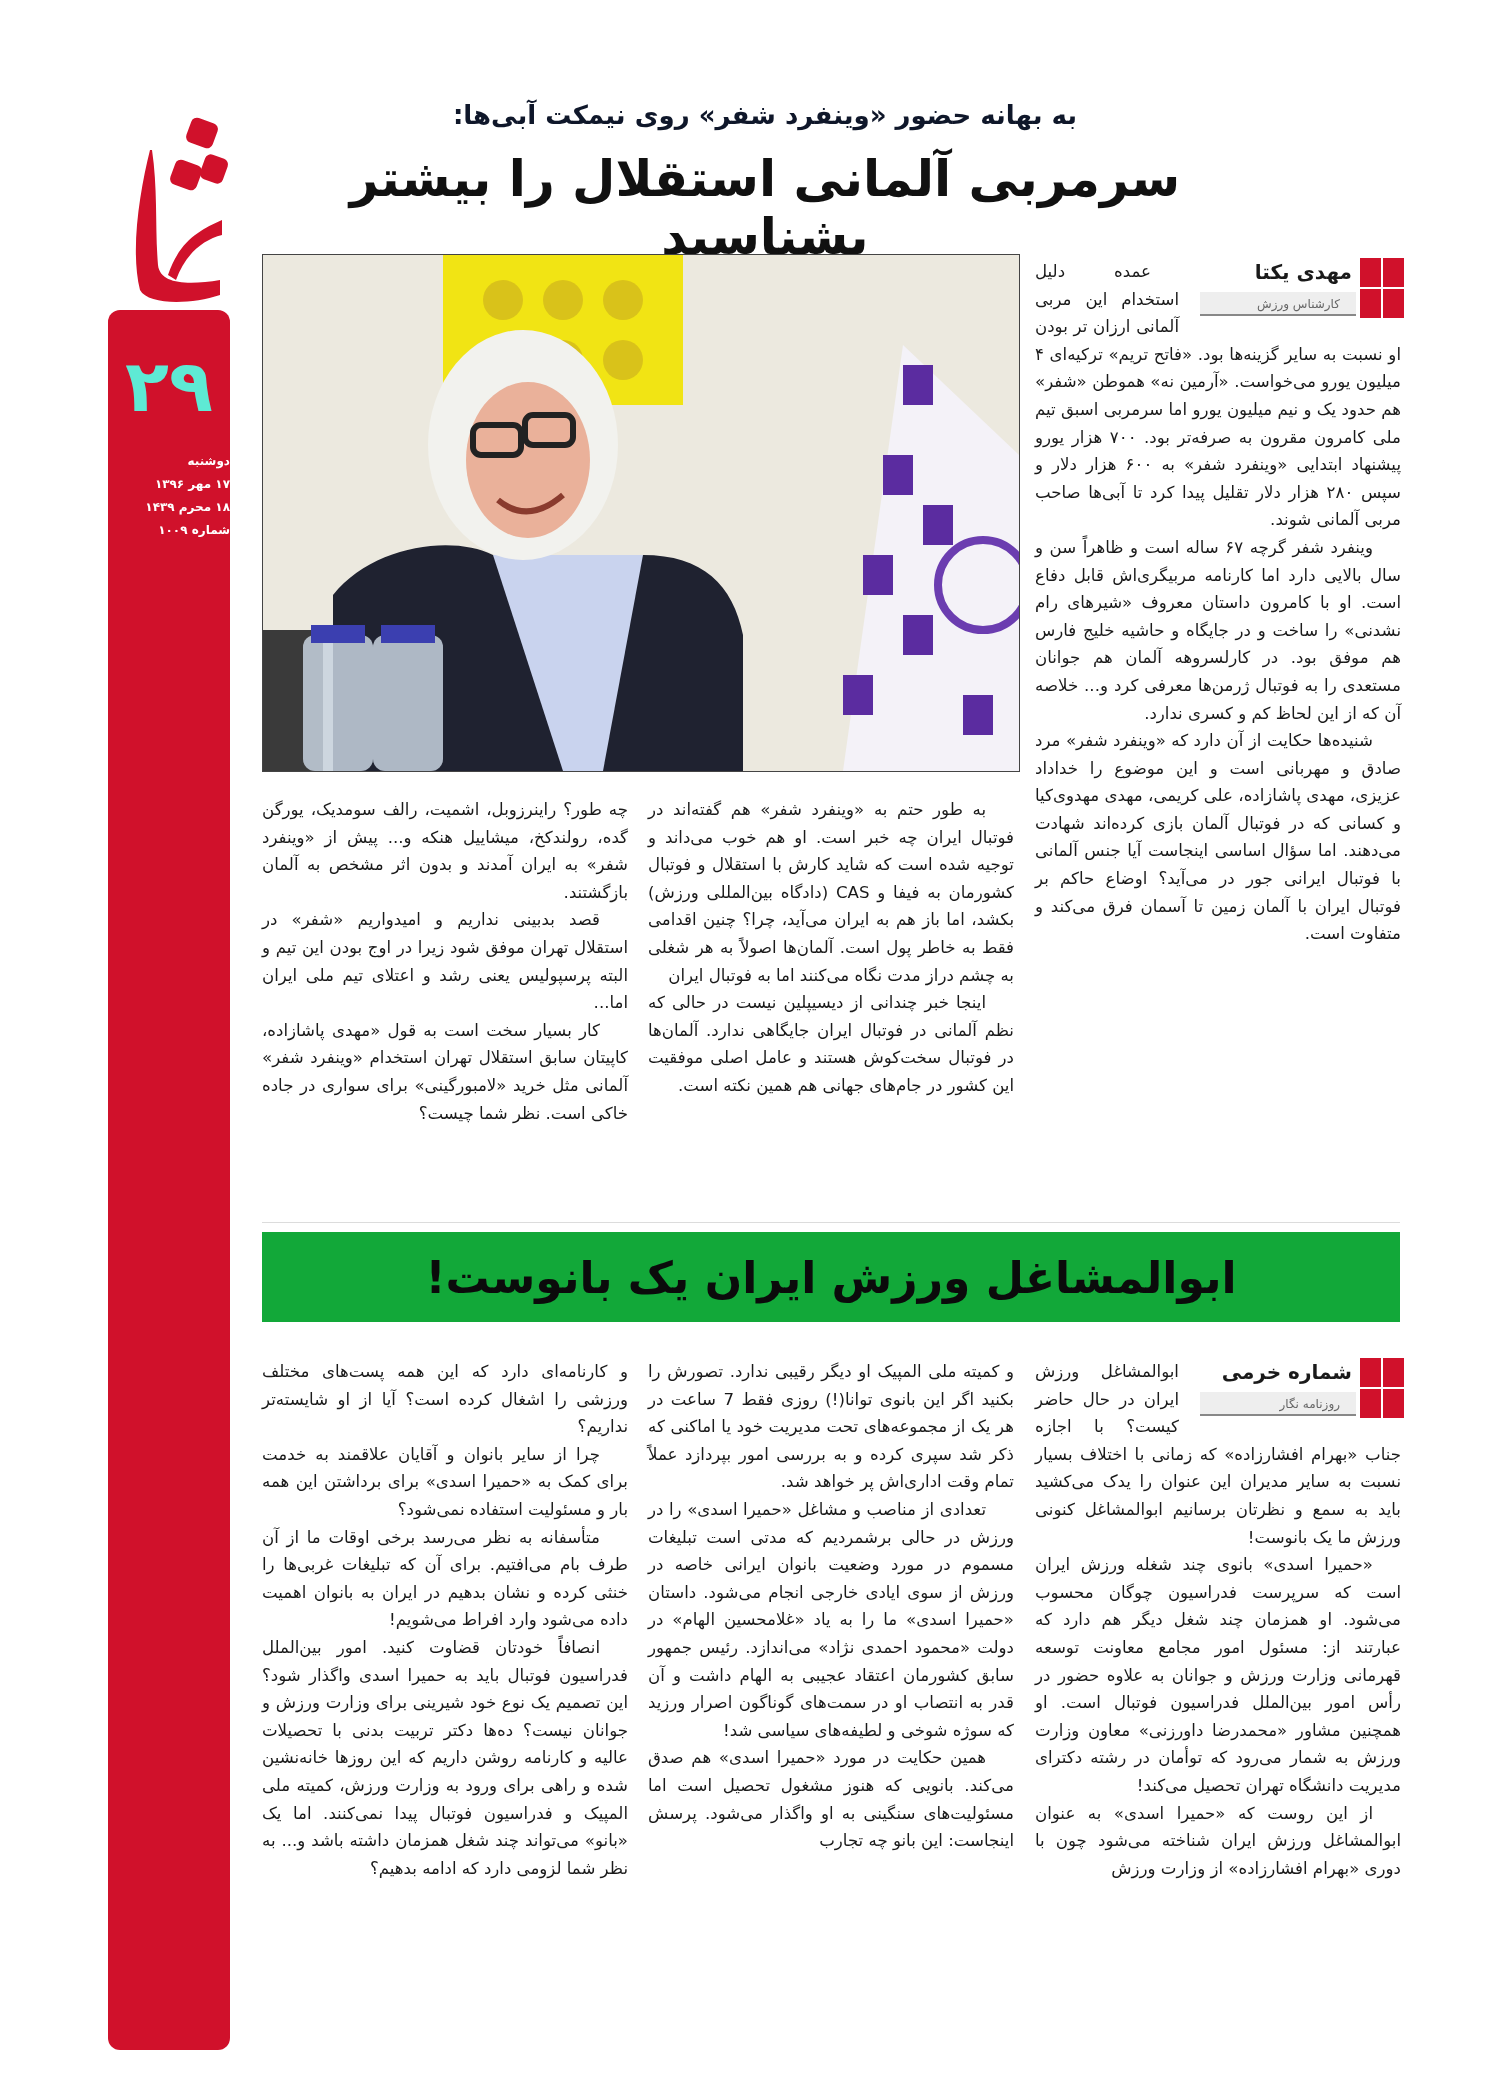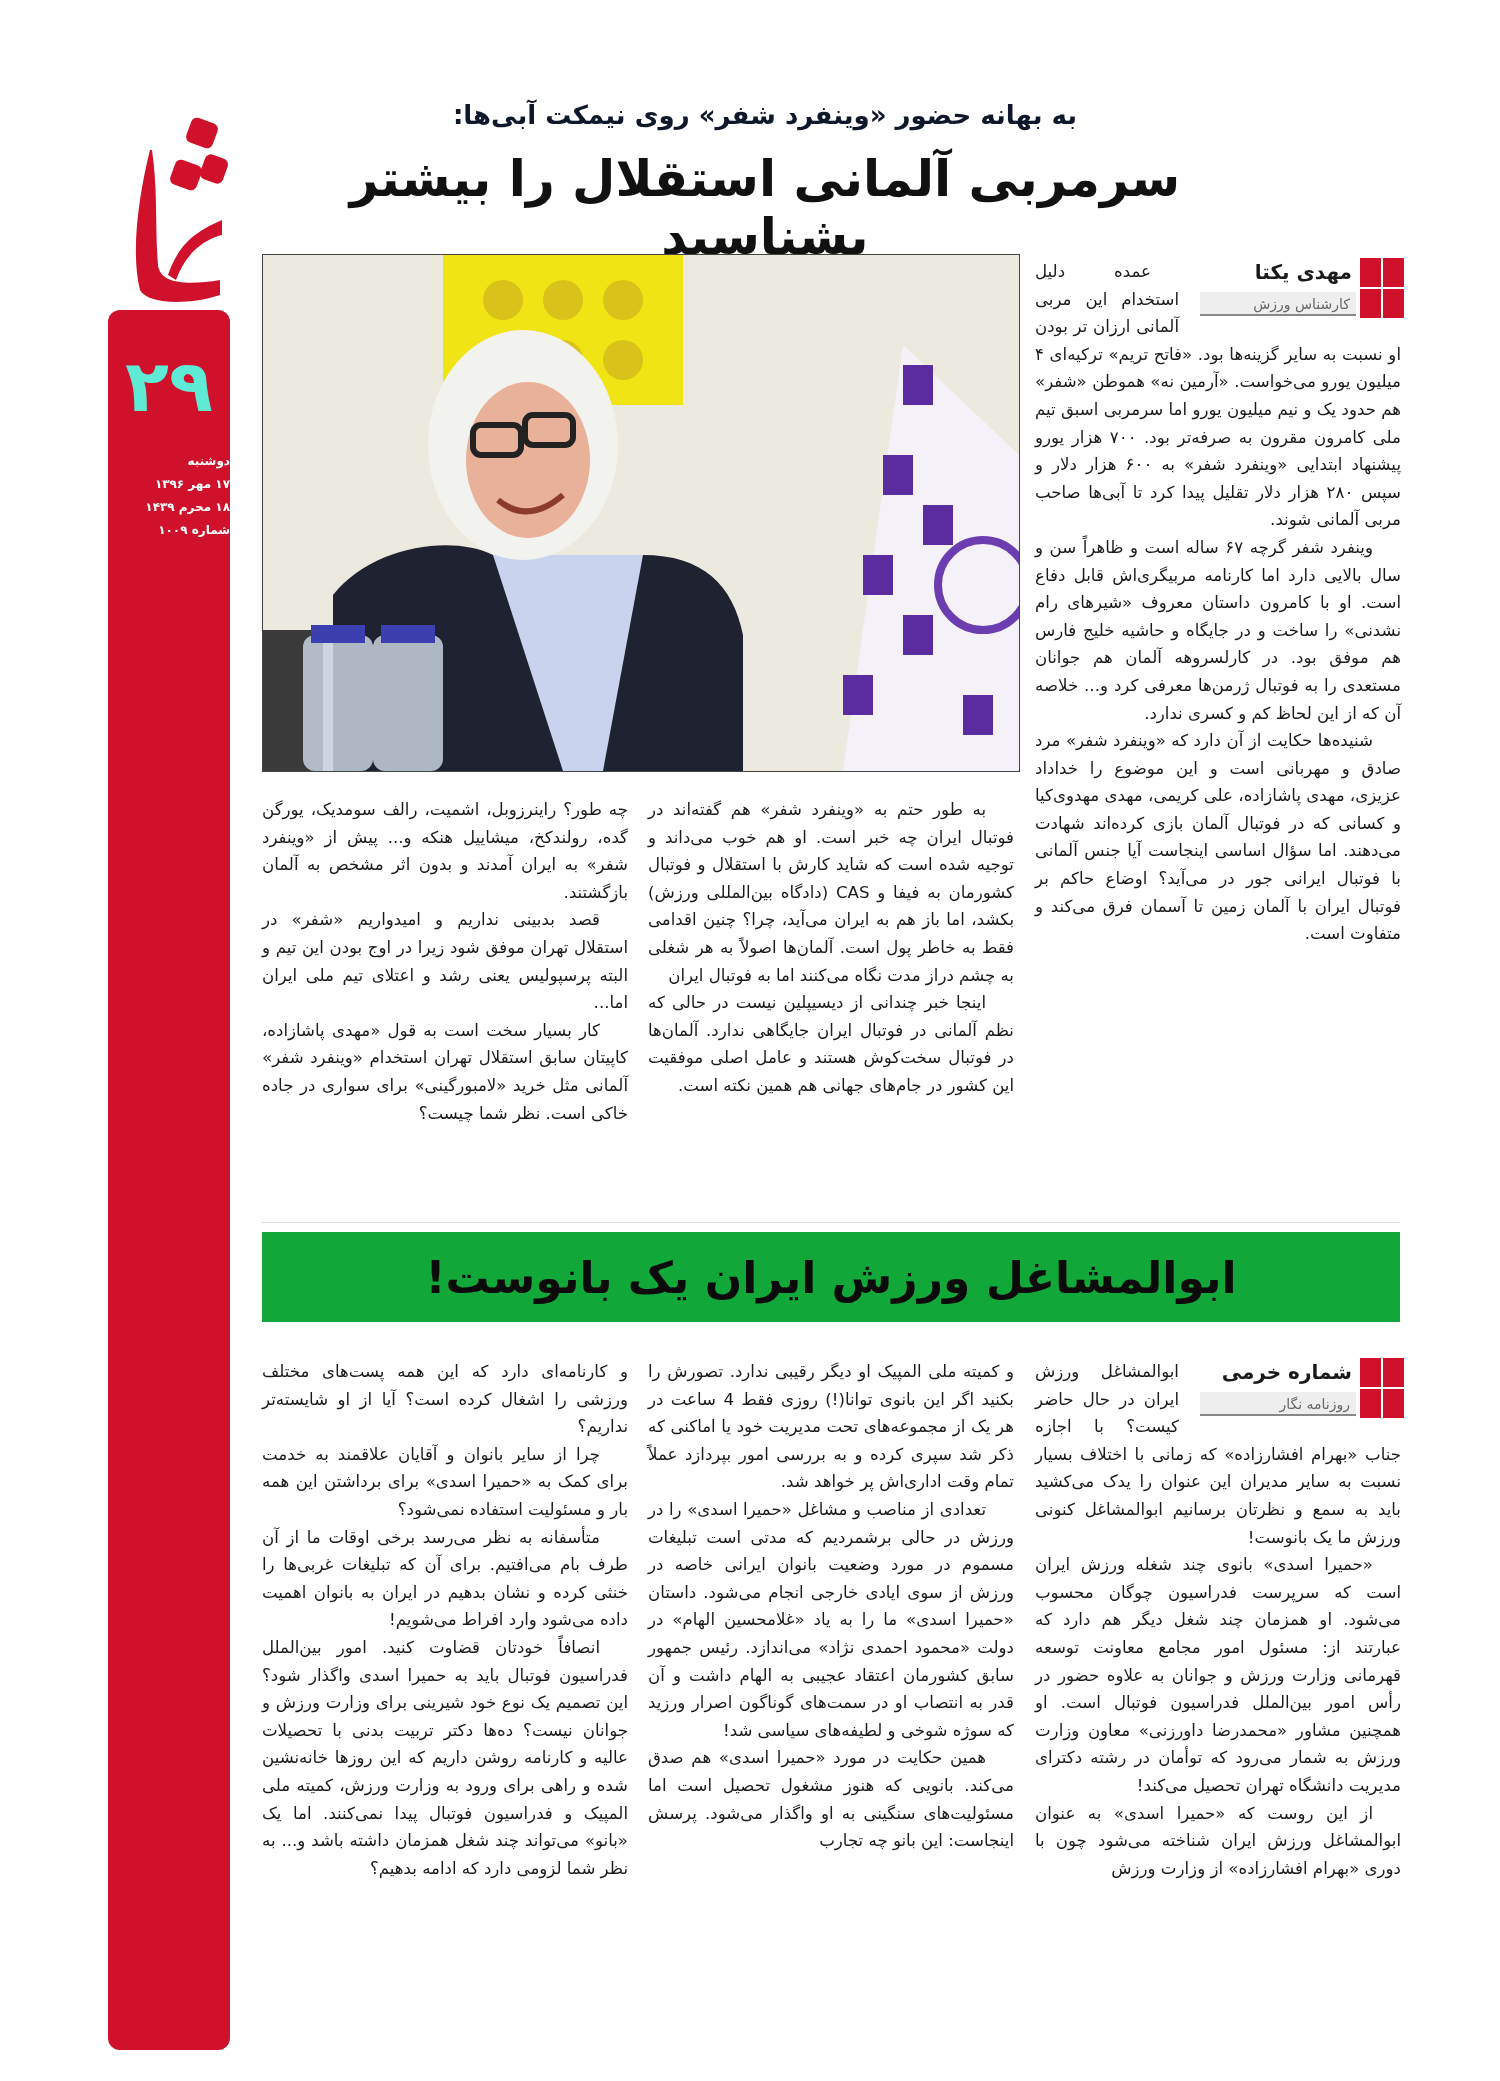--- a/index.html
+++ b/index.html
@@ -18,21 +18,21 @@
   .photo { position:absolute; left:262px; top:254px; width:756px; height:516px; border:1px solid #444; overflow:hidden; background:#efece4; }
   .text { font-size:16.6px; line-height:27.6px; }
   .text p { margin:0; }
   .text p.ind { text-indent:28px; }
   .col { position:absolute; }
   .author-box { position:absolute; width:210px; height:62px; }
   .author-square { position:absolute; right:0; top:0; width:44px; height:60px; background:#d0112b; }
   .author-square::before { content:""; position:absolute; left:21px; top:0; width:2px; height:60px; background:#fff; }
   .author-square::after { content:""; position:absolute; left:0; top:29px; width:44px; height:2px; background:#fff; }
   .author-name { position:absolute; right:52px; top:2px; font-size:20px; font-weight:bold; direction:rtl; white-space:nowrap; }
-  .author-role { position:absolute; right:48px; top:34px; width:156px; height:24px; background:#eeeeee; font-size:14px; color:#666; direction:rtl; text-align:right; padding-right:6px; box-sizing:border-box; line-height:24px; border-bottom:2px solid #888; }
+  .author-role { position:absolute; right:48px; top:34px; width:156px; height:24px; background:#eeeeee; font-size:12px; color:#666; direction:rtl; text-align:right; padding-right:16px; box-sizing:border-box; line-height:24px; border-bottom:2px solid #888; }
   .green-banner { position:absolute; left:262px; top:1232px; width:1138px; height:90px; background:#12a839; display:flex; align-items:center; justify-content:center; }
   .green-banner span { direction:rtl; font-size:44px; font-weight:900; color:#0b0b0b; }
   .sep { position:absolute; left:262px; top:1222px; width:1138px; height:1px; background:#dcdcdc; }
 </style>
 </head>
 <body>
 
 <svg class="logo" viewBox="0 0 120 210">
   <path d="M40 50 C 30 90, 20 150, 30 190 C 38 205, 80 205, 110 195 L 110 180 C 80 185, 50 185, 48 165 C 45 130, 48 90, 42 50 Z" fill="#d0112b"></path>
   <path d="M58 175 C 70 140, 90 130, 112 120 L 112 135 C 92 140, 75 155, 66 180 Z" fill="#d0112b"></path>
@@ -131,21 +131,21 @@
 </div>
 
 <div class="col text rtl" style="left:1035px; top:1358px; width:366px;">
     <div style="float: right; width: 222px; height: 80px;"></div>
   <p>ابوالمشاغل ورزش ایران در حال حاضر کیست؟ با اجازه جناب «بهرام افشارزاده» که زمانی با اختلاف بسیار نسبت به سایر مدیران این عنوان را یدک می‌کشید باید به سمع و نظرتان برسانیم ابوالمشاغل کنونی ورزش ما یک بانوست!</p>
   <p class="ind">«حمیرا اسدی» بانوی چند شغله ورزش ایران است که سرپرست فدراسیون چوگان محسوب می‌شود. او همزمان چند شغل دیگر هم دارد که عبارتند از: مسئول امور مجامع معاونت توسعه قهرمانی وزارت ورزش و جوانان به علاوه حضور در رأس امور بین‌الملل فدراسیون فوتبال است. او همچنین مشاور «محمدرضا داورزنی» معاون وزارت ورزش به شمار می‌رود که توأمان در رشته دکترای مدیریت دانشگاه تهران تحصیل می‌کند!</p>
   <p class="ind">از این روست که «حمیرا اسدی» به عنوان ابوالمشاغل ورزش ایران شناخته می‌شود چون با دوری «بهرام افشارزاده» از وزارت ورزش</p>
 </div>
 
 <div class="col text rtl" style="left:648px; top:1358px; width:366px;">
-  <p>و کمیته ملی المپیک او دیگر رقیبی ندارد. تصورش را بکنید اگر این بانوی توانا(!) روزی فقط 4 ساعت در هر یک از مجموعه‌های تحت مدیریت خود یا اماکنی که ذکر شد سپری کرده و به بررسی امور بپردازد عملاً تمام وقت اداری‌اش پر خواهد شد.</p>
+  <p>و کمیته ملی المپیک او دیگر رقیبی ندارد. تصورش را بکنید اگر این بانوی توانا(!) روزی فقط 7 ساعت در هر یک از مجموعه‌های تحت مدیریت خود یا اماکنی که ذکر شد سپری کرده و به بررسی امور بپردازد عملاً تمام وقت اداری‌اش پر خواهد شد.</p>
   <p class="ind">تعدادی از مناصب و مشاغل «حمیرا اسدی» را در ورزش در حالی برشمردیم که مدتی است تبلیغات مسموم در مورد وضعیت بانوان ایرانی خاصه در ورزش از سوی ایادی خارجی انجام می‌شود. داستان «حمیرا اسدی» ما را به یاد «غلامحسین الهام» در دولت «محمود احمدی نژاد» می‌اندازد. رئیس جمهور سابق کشورمان اعتقاد عجیبی به الهام داشت و آن قدر به انتصاب او در سمت‌های گوناگون اصرار ورزید که سوژه شوخی و لطیفه‌های سیاسی شد!</p>
   <p class="ind">همین حکایت در مورد «حمیرا اسدی» هم صدق می‌کند. بانویی که هنوز مشغول تحصیل است اما مسئولیت‌های سنگینی به او واگذار می‌شود. پرسش اینجاست: این بانو چه تجارب</p>
 </div>
 
 <div class="col text rtl" style="left:262px; top:1358px; width:366px;">
   <p>و کارنامه‌ای دارد که این همه پست‌های مختلف ورزشی را اشغال کرده است؟ آیا از او شایسته‌تر نداریم؟</p>
   <p class="ind">چرا از سایر بانوان و آقایان علاقمند به خدمت برای کمک به «حمیرا اسدی» برای برداشتن این همه بار و مسئولیت استفاده نمی‌شود؟</p>
   <p class="ind">متأسفانه به نظر می‌رسد برخی اوقات ما از آن طرف بام می‌افتیم. برای آن که تبلیغات غربی‌ها را خنثی کرده و نشان بدهیم در ایران به بانوان اهمیت داده می‌شود وارد افراط می‌شویم!</p>
   <p class="ind">انصافاً خودتان قضاوت کنید. امور بین‌الملل فدراسیون فوتبال باید به حمیرا اسدی واگذار شود؟ این تصمیم یک نوع خود شیرینی برای وزارت ورزش و جوانان نیست؟ ده‌ها دکتر تربیت بدنی با تحصیلات عالیه و کارنامه روشن داریم که این روزها خانه‌نشین شده و راهی برای ورود به وزارت ورزش، کمیته ملی المپیک و فدراسیون فوتبال پیدا نمی‌کنند. اما یک «بانو» می‌تواند چند شغل همزمان داشته باشد و... به نظر شما لزومی دارد که ادامه بدهیم؟</p>
 </div>

